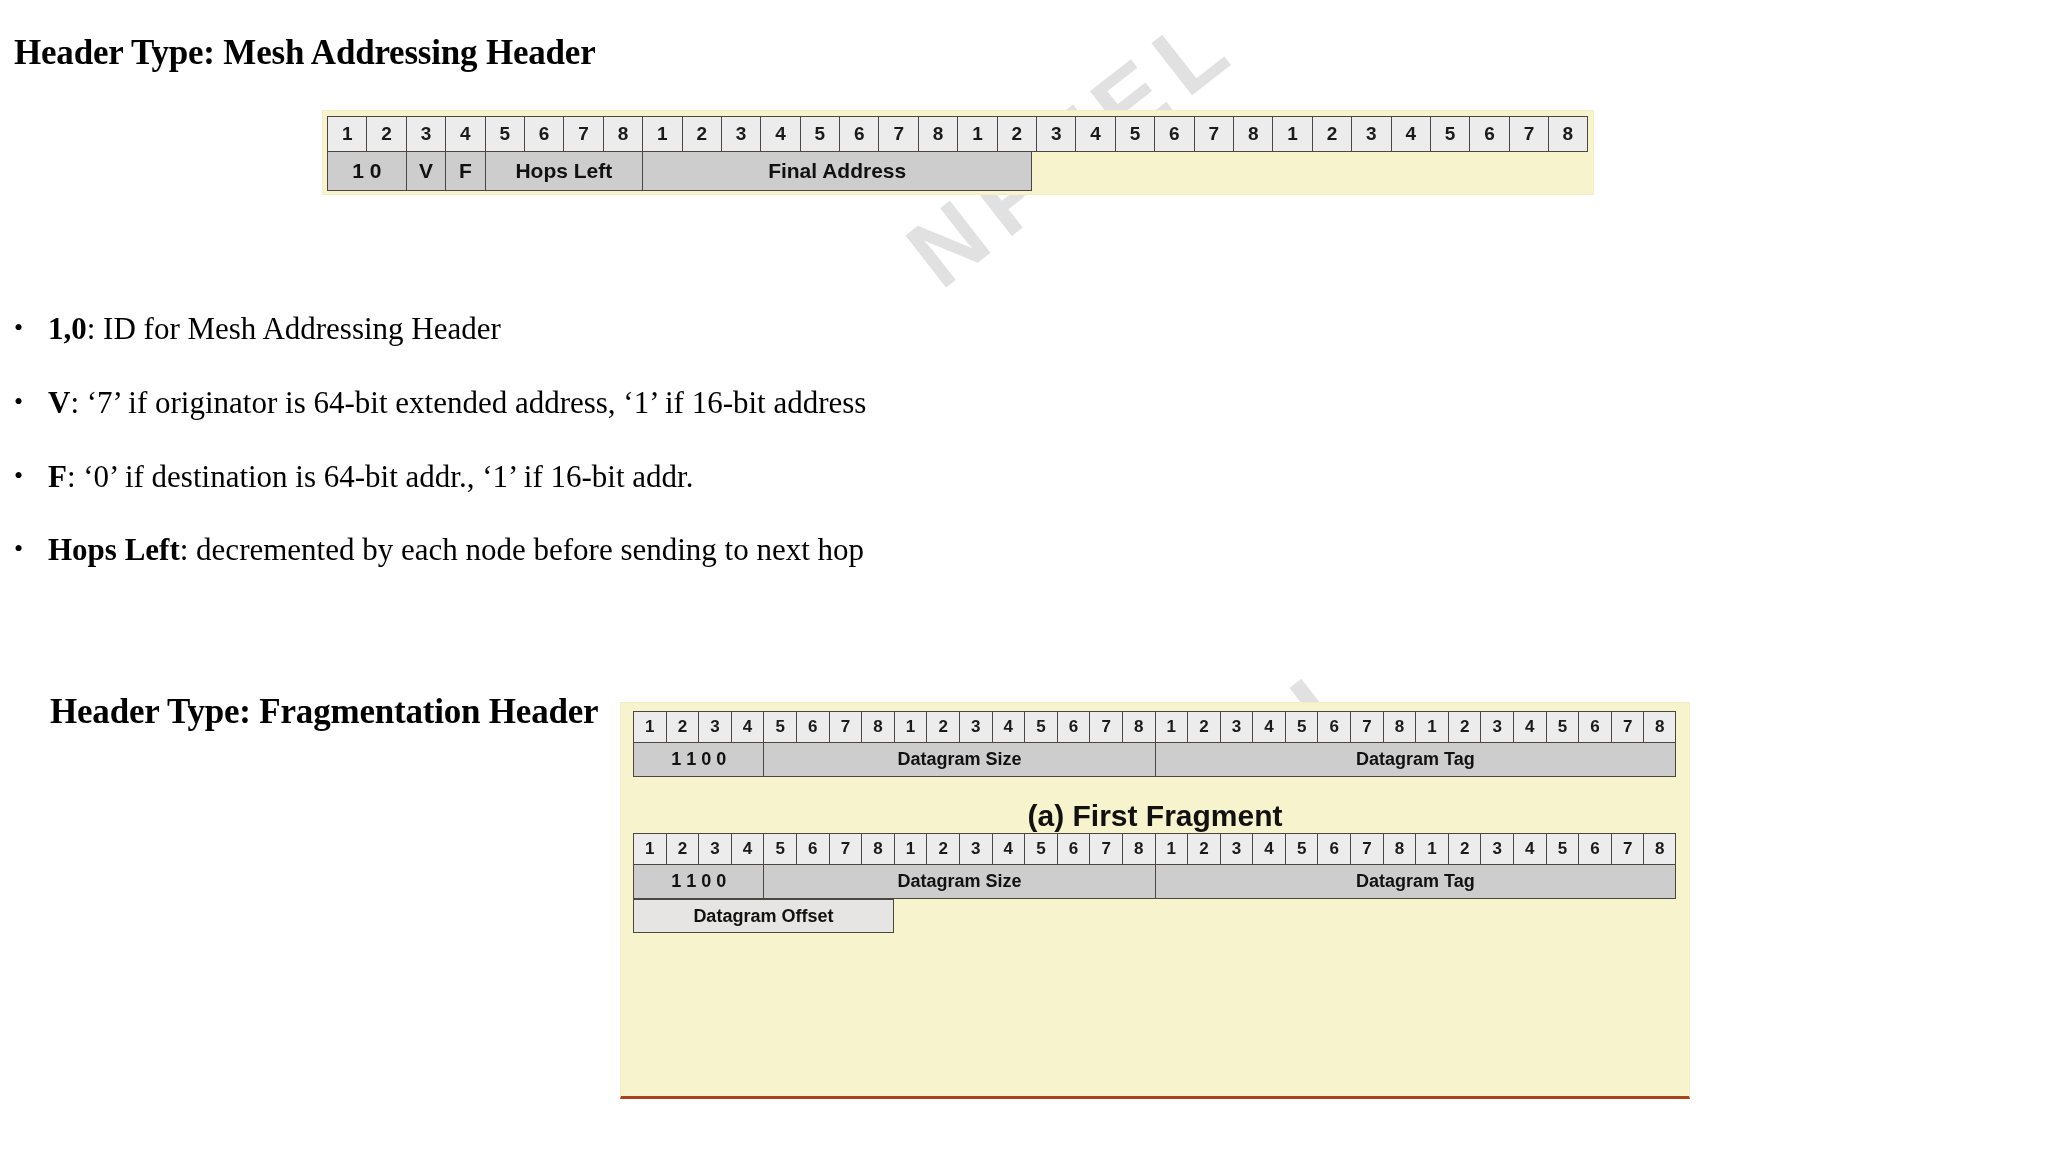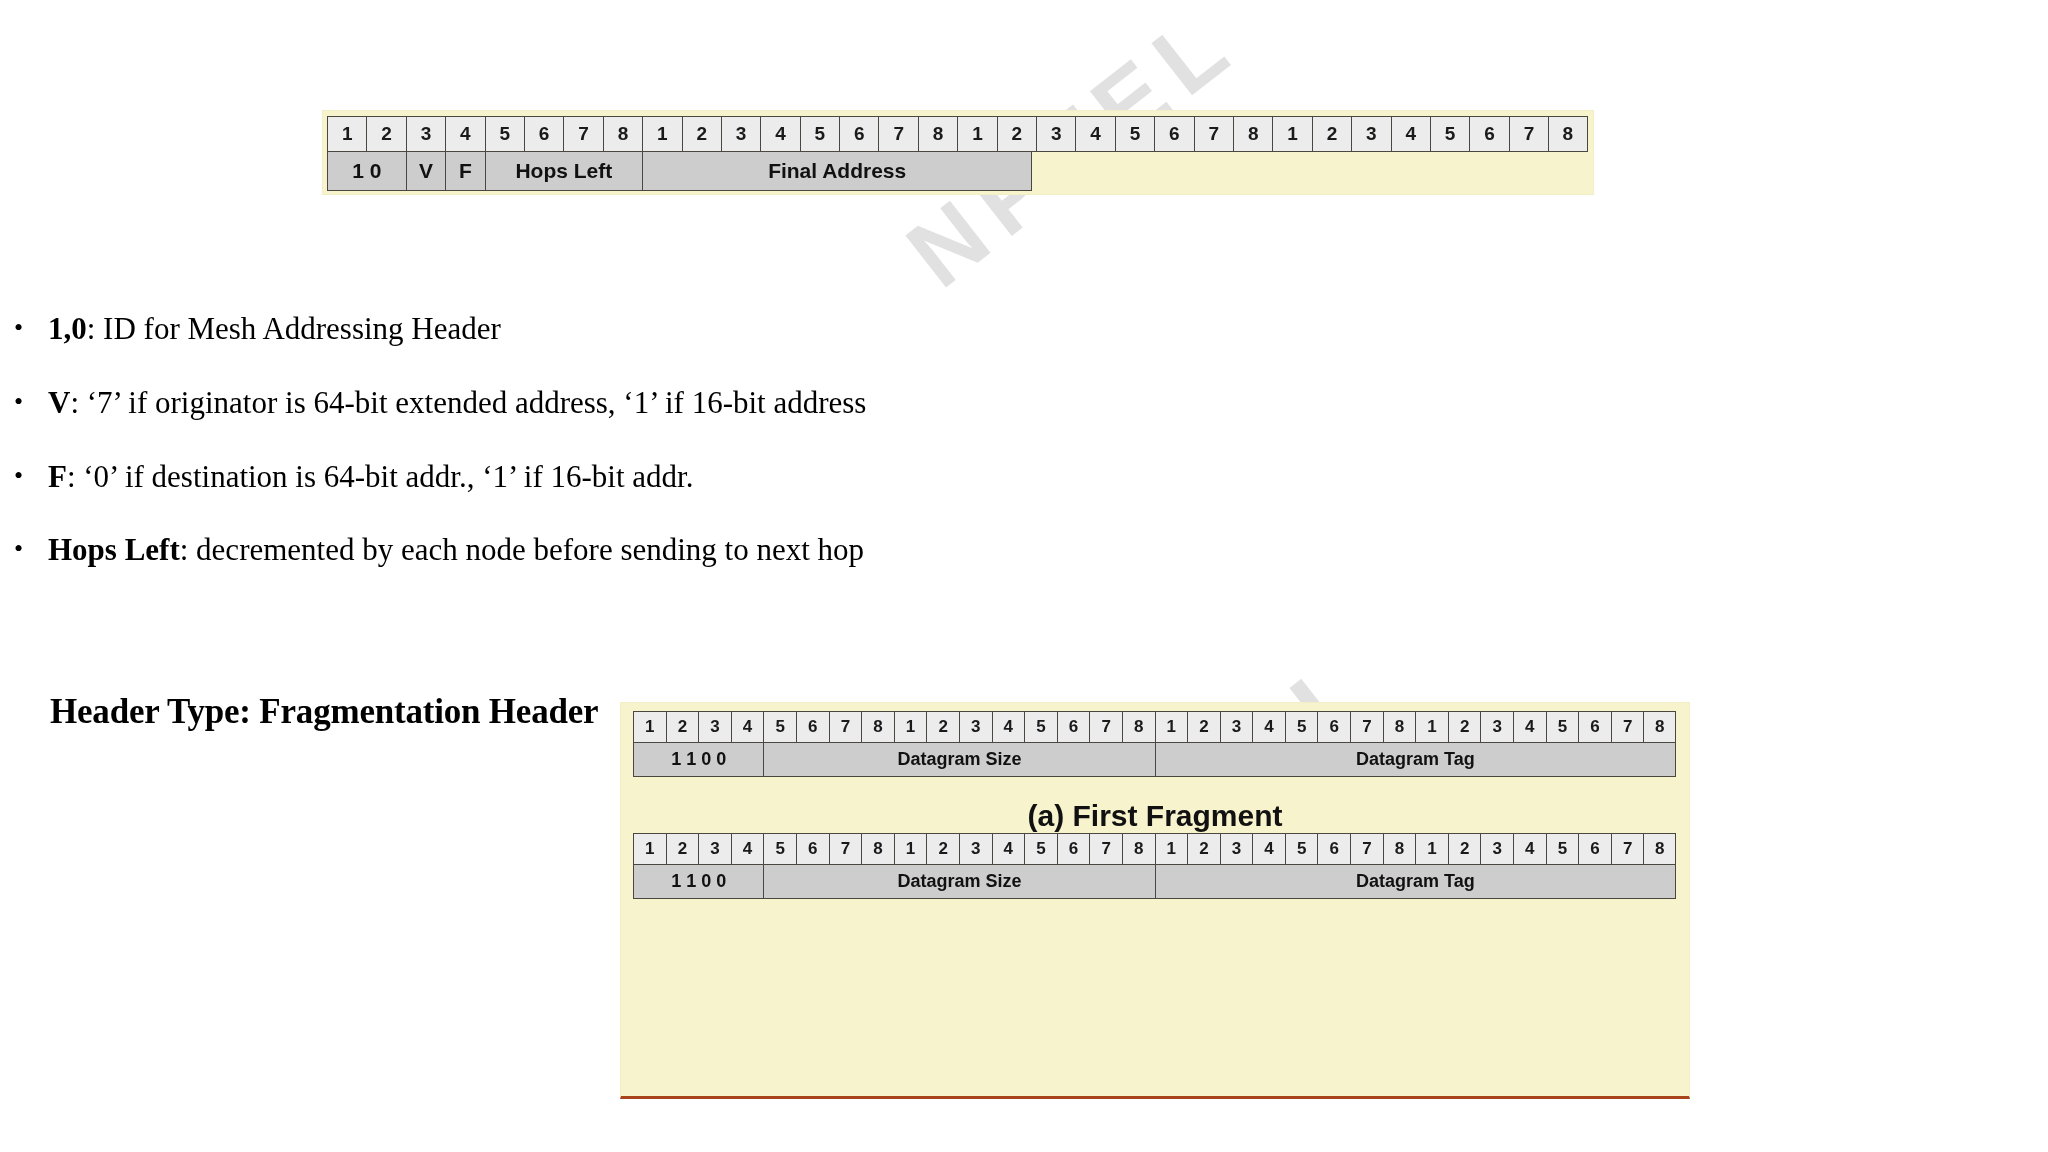--- a/index.html
+++ b/index.html
@@ -107,20 +107,21 @@
   #wm2 { left: 1000px; top: 740px; font-size: 104px; transform: rotate(-38deg); }
 </style>
 </head>
 <body>
 
 <div class="page">
 
   <div class="wm" id="wm1">NPTEL</div>
   <div class="wm" id="wm2">NPTEL</div>
 
+  <h1 class="heading" id="heading-mesh">Header Type: Mesh Addressing Header</h1>
 
   <div class="diagram" id="diagram-mesh">
     <div class="bitrow" id="mesh-bits">
         <div class="bitcell" style="width: 39.4px;">1</div>
         <div class="bitcell" style="width: 39.4px;">2</div>
         <div class="bitcell" style="width: 39.4px;">3</div>
         <div class="bitcell" style="width: 39.4px;">4</div>
         <div class="bitcell" style="width: 39.4px;">5</div>
         <div class="bitcell" style="width: 39.4px;">6</div>
         <div class="bitcell" style="width: 39.4px;">7</div>
@@ -257,16 +258,19 @@
           <div class="bitcell" style="width: 32.6px;">5</div>
           <div class="bitcell" style="width: 32.6px;">6</div>
           <div class="bitcell" style="width: 32.6px;">7</div>
           <div class="bitcell last" style="width: 32.6px;">8</div>
         </div>
       <div class="fieldrow" id="fb-fields">
           <div class="field" style="width: 130.4px;">1 1 0 0</div>
           <div class="field" style="width: 391.2px;">Datagram Size</div>
           <div class="field last" style="width: 521.6px;">Datagram Tag</div>
         </div>
+      <div class="fieldrow" id="fb-fields2">
+          <div class="field last light" style="width: 260.8px;">Datagram Offset</div>
+        </div>
     </div>
   </div>
 
 </div>
 
 </body></html>

